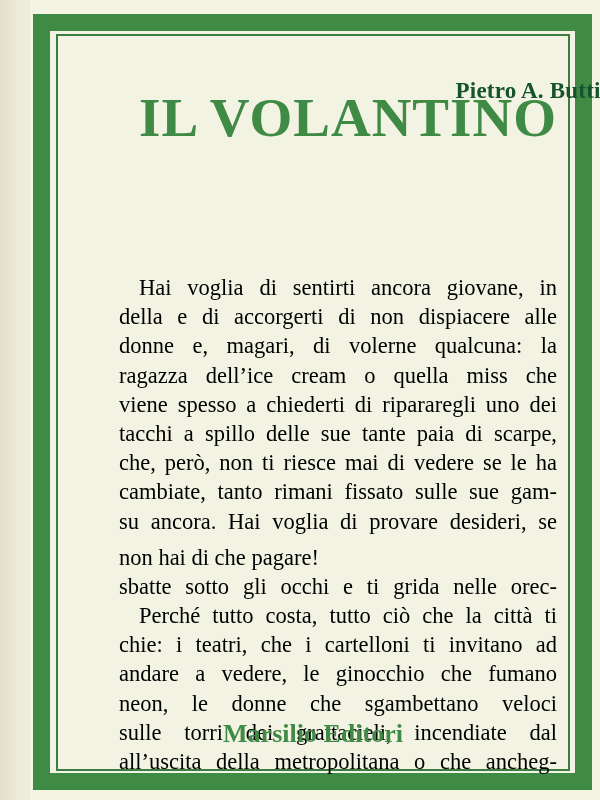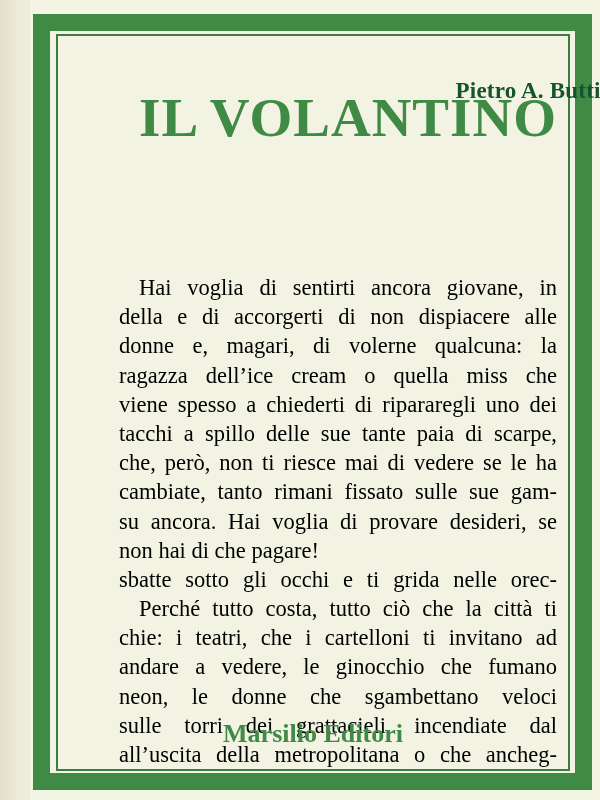--- a/index.html
+++ b/index.html
@@ -55,20 +55,21 @@
     }
     .body-text .line {
       display: block;
       text-align: justify;
       text-align-last: justify;
       white-space: nowrap;
       height: 29.2px;
     }
     .body-text .line.last {
       text-align-last: left;
+      margin-top: 7px;
     }
     .body-text .line.indent { padding-left: 20px; }
     .publisher {
       position: absolute; left: 56px; top: 719px; width: 514px;
       text-align: center;
       color: #3f8a44;
       font-weight: bold;
       font-size: 26px;
     }
   </style>

